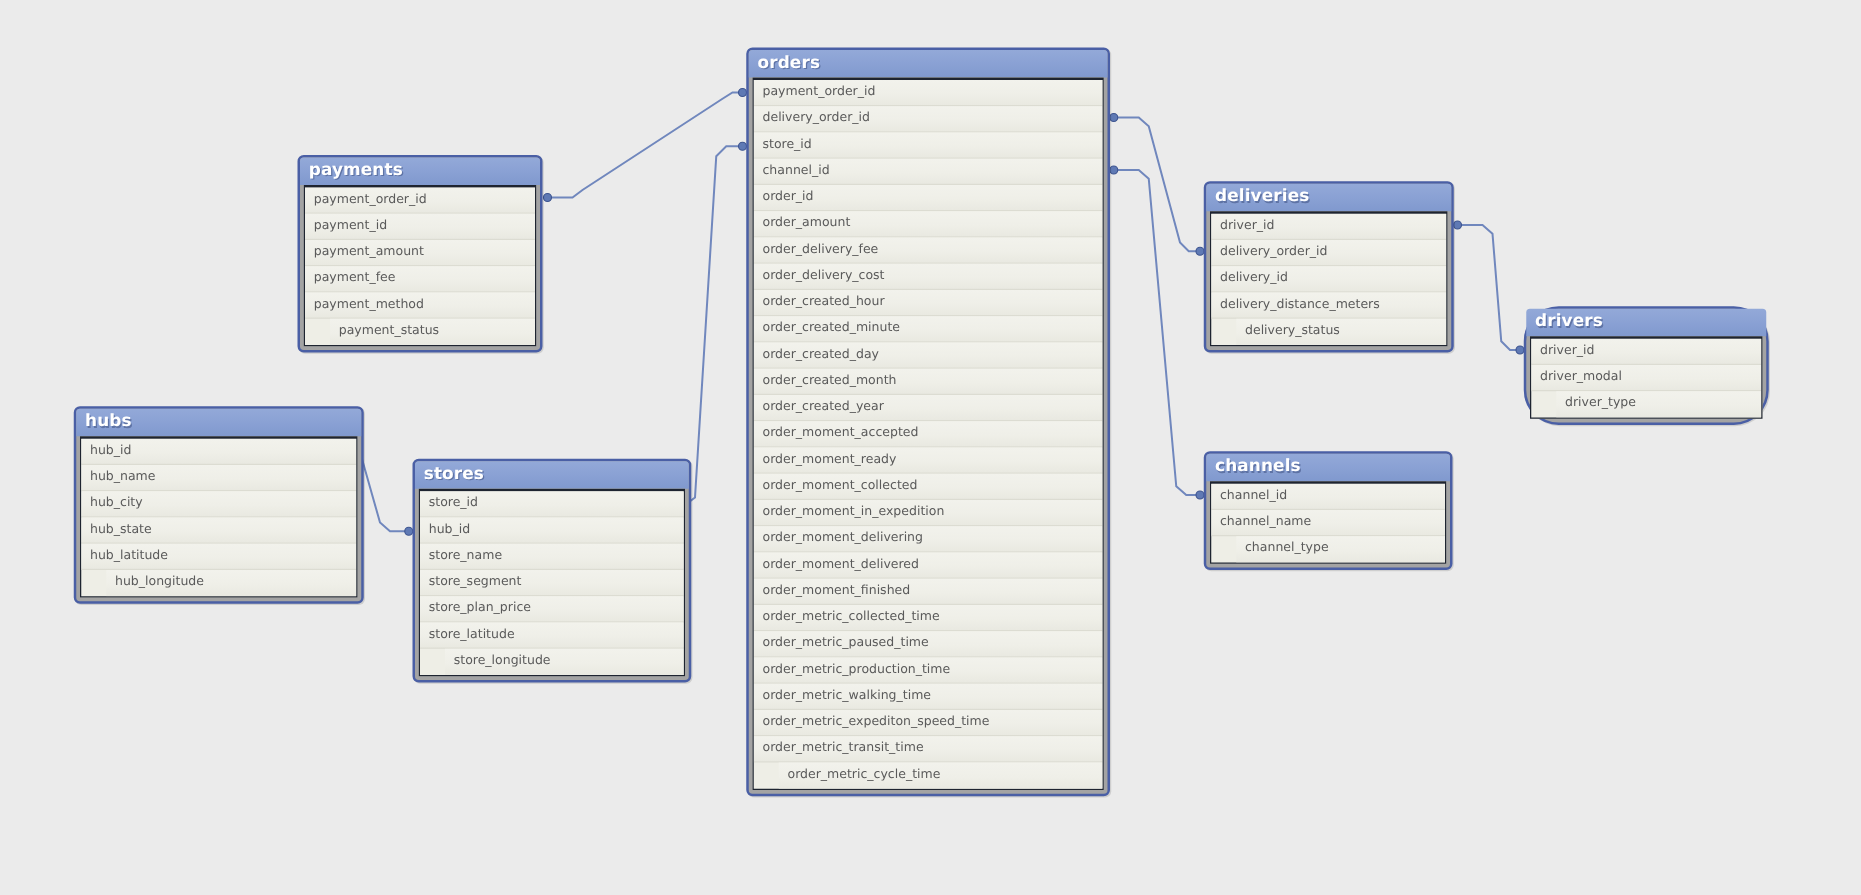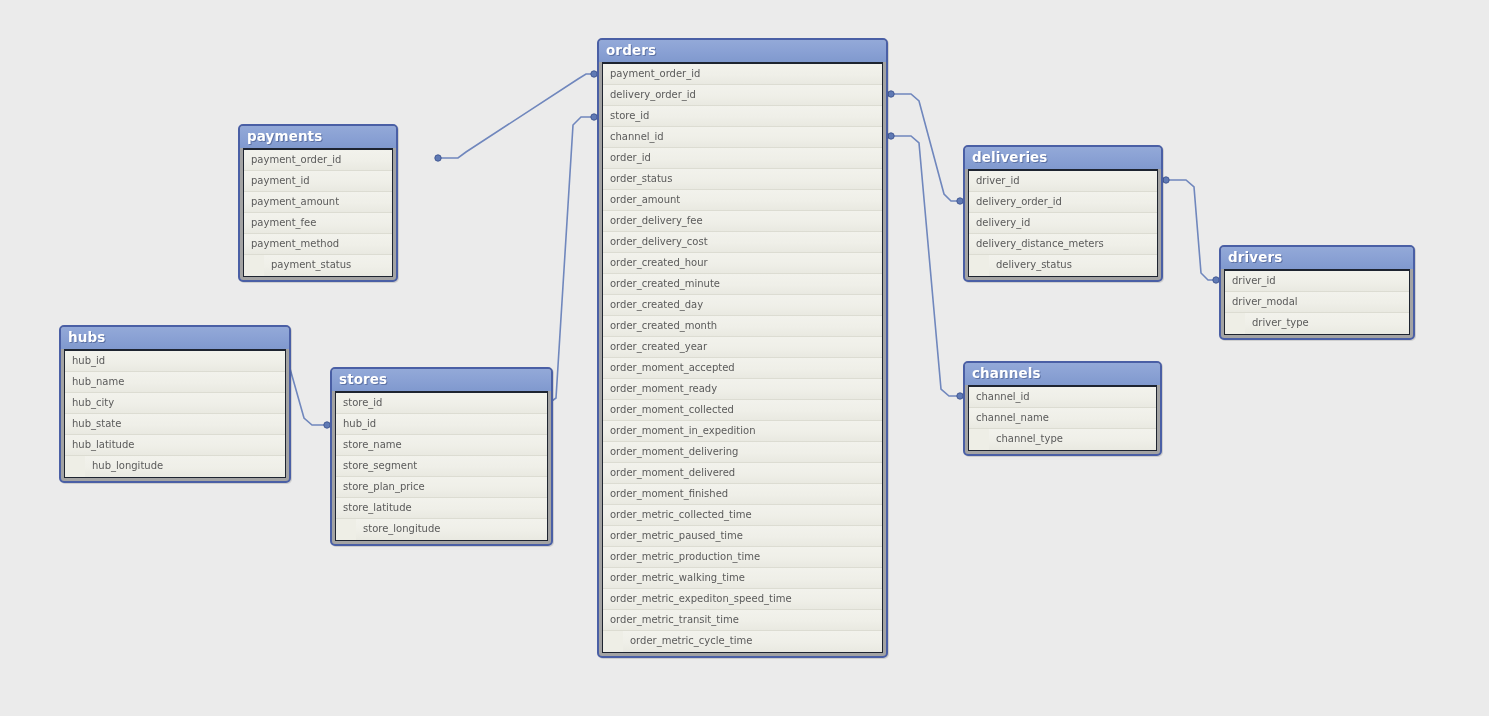--- a/index.html
+++ b/index.html
@@ -121,40 +121,39 @@
         <circle class="edge-dot" cx="960" cy="396" r="3.2"></circle>
       </g>
       <g>
         <path class="edge-path" d="M 1166,180 L 1186,180 L 1194,187 L 1201,273 L 1208,280 L 1216,280"></path>
         <circle class="edge-dot" cx="1166" cy="180" r="3.2"></circle>
         <circle class="edge-dot" cx="1216" cy="280" r="3.2"></circle>
       </g>
     </svg>
 
   <div id="tables-layer">
-      <div class="table-box" style="left: 238px; top: 124px; width: 160px;">
+      <div class="table-box" style="left: 238px; top: 124px; width: 196px;">
         <div class="tbl-header">payments</div>
         <div class="tbl-rows">
           <div class="tbl-row">payment_order_id</div>
           <div class="tbl-row">payment_id</div>
           <div class="tbl-row">payment_amount</div>
           <div class="tbl-row">payment_fee</div>
           <div class="tbl-row">payment_method</div>
           <div class="tbl-row">payment_status</div>
         </div>
       </div>
       <div class="table-box" style="left: 597px; top: 38px; width: 291px;">
         <div class="tbl-header">orders</div>
         <div class="tbl-rows">
           <div class="tbl-row">payment_order_id</div>
           <div class="tbl-row">delivery_order_id</div>
           <div class="tbl-row">store_id</div>
           <div class="tbl-row">channel_id</div>
           <div class="tbl-row">order_id</div>
-          <div class="tbl-row">order_status</div>
           <div class="tbl-row">order_amount</div>
           <div class="tbl-row">order_delivery_fee</div>
           <div class="tbl-row">order_delivery_cost</div>
           <div class="tbl-row">order_created_hour</div>
           <div class="tbl-row">order_created_minute</div>
           <div class="tbl-row">order_created_day</div>
           <div class="tbl-row">order_created_month</div>
           <div class="tbl-row">order_created_year</div>
           <div class="tbl-row">order_moment_accepted</div>
           <div class="tbl-row">order_moment_ready</div>
@@ -198,21 +197,21 @@
       <div class="table-box" style="left: 963px; top: 145px; width: 200px;">
         <div class="tbl-header">deliveries</div>
         <div class="tbl-rows">
           <div class="tbl-row">driver_id</div>
           <div class="tbl-row">delivery_order_id</div>
           <div class="tbl-row">delivery_id</div>
           <div class="tbl-row">delivery_distance_meters</div>
           <div class="tbl-row">delivery_status</div>
         </div>
       </div>
-      <div class="table-box" style="left: 1219px; top: 245px; width: 196px;">
+      <div class="table-box" style="left: 1219px; top: 245px; width: 196px; border-radius: 28px;">
         <div class="tbl-header">drivers</div>
         <div class="tbl-rows">
           <div class="tbl-row">driver_id</div>
           <div class="tbl-row">driver_modal</div>
           <div class="tbl-row">driver_type</div>
         </div>
       </div>
       <div class="table-box" style="left: 963px; top: 361px; width: 199px;">
         <div class="tbl-header">channels</div>
         <div class="tbl-rows">

